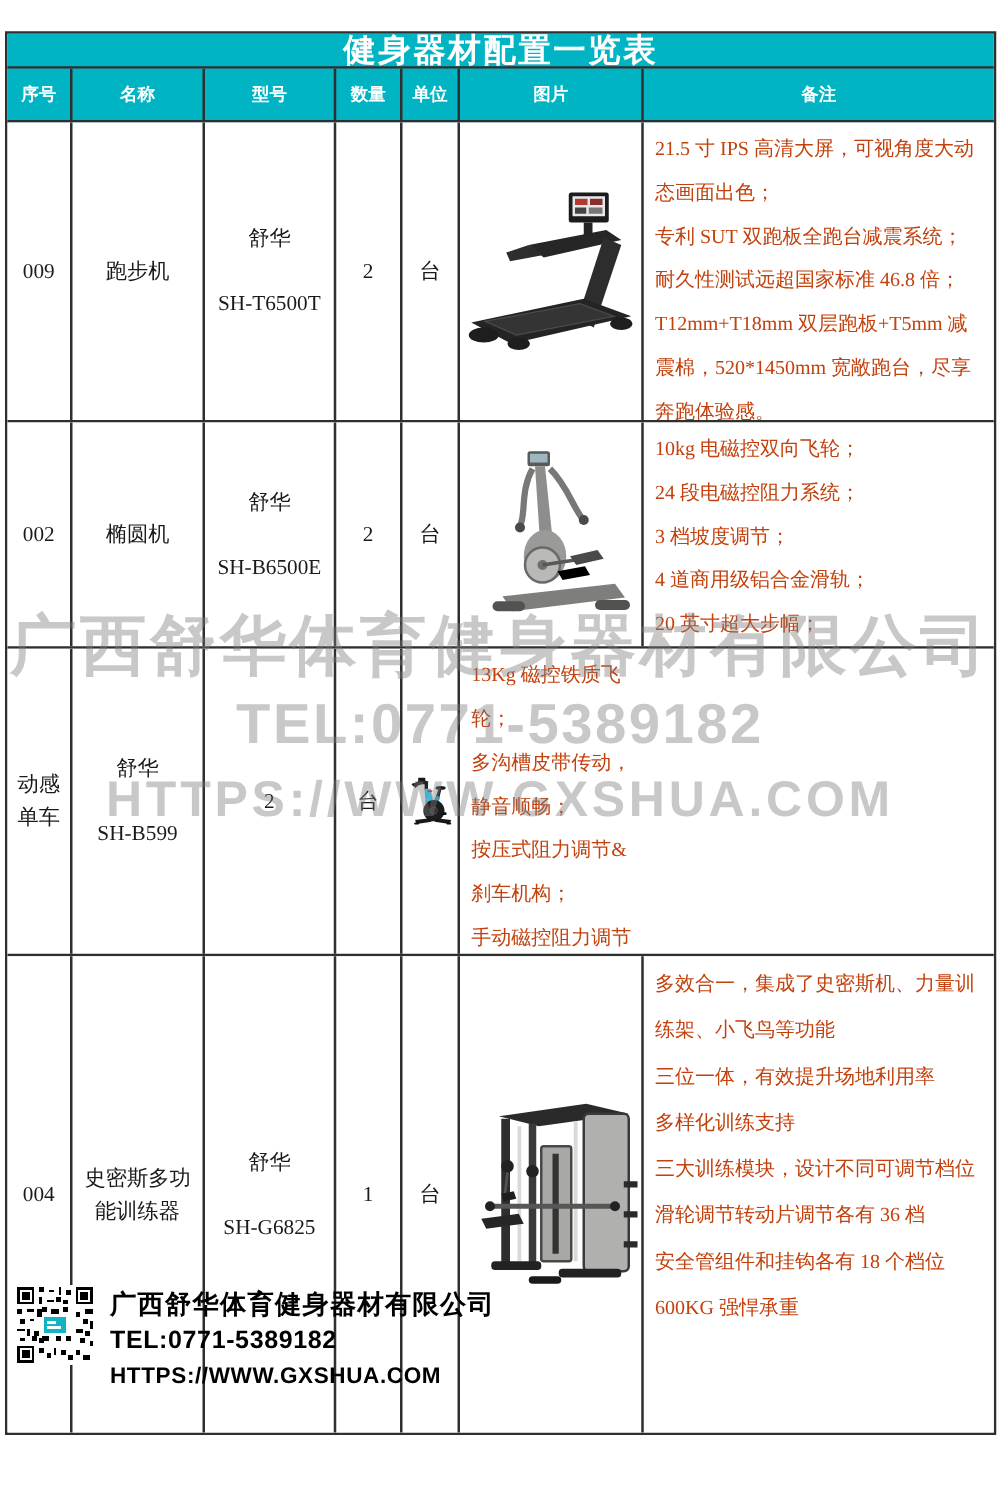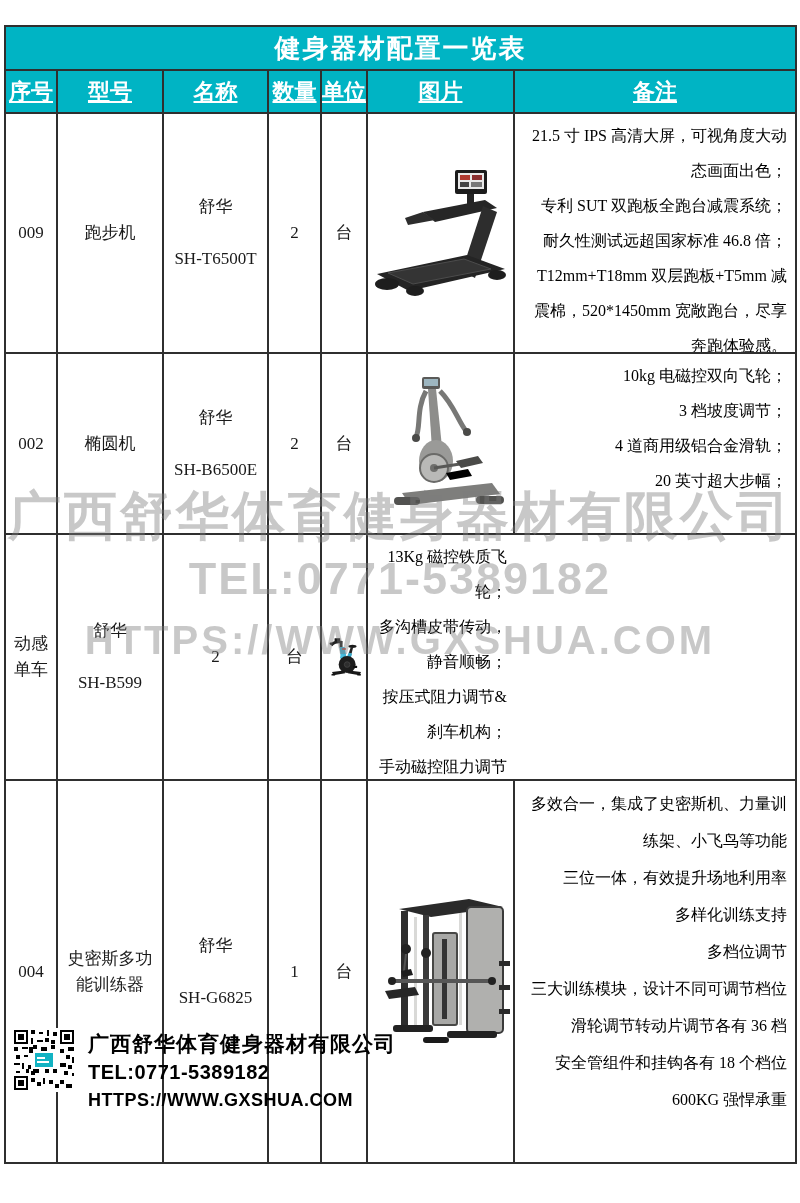--- a/index.html
+++ b/index.html
@@ -3,48 +3,48 @@
 <meta charset="utf-8">
 <style>
   * { margin:0; padding:0; box-sizing:border-box; }
   html,body { background:#ffffff; }
   body { font-family:"Liberation Serif","DejaVu Serif",serif; }
   .page { position:relative; width:800px; height:1203px; background:#fff; overflow:hidden; }
 
   .sheet { position:absolute; left:4px; top:25px; width:793px; border:2px solid #2f2f2f; z-index:1; }
 
   .title-bar {
-    height:44px; background:#00b4c4; border-bottom:2px solid #2f2f2f;
+    height:28px; background:#00b4c4; border-bottom:2px solid #2f2f2f;
     display:flex; align-items:center; justify-content:center;
     color:#fff; font-family:"Liberation Sans","DejaVu Sans",sans-serif;
     font-weight:bold; font-size:26px; letter-spacing:2px;
   }
 
   .grid-row { display:grid; grid-template-columns:52px 106px 105px 53px 46px 147px auto; }
   .header-row { height:43px; background:#00b4c4; border-bottom:2px solid #2f2f2f; }
   .header-row .cell {
     display:flex; align-items:center; justify-content:center;
     color:#fff; font-family:"Liberation Sans","DejaVu Sans",sans-serif;
-    font-weight:bold; font-size:22px;text-decoration:underline;
+    font-weight:bold; font-size:14px;
   }
   .cell { border-right:2px solid #2f2f2f; overflow:hidden; }
   .cell:last-child { border-right:none; }
 
   .data-row { border-bottom:2px solid #2f2f2f; background:#fff; }
   .data-row:last-child { border-bottom:none; }
   .row-1 { height:240px; } .row-2 { height:181px; } .row-3 { height:246px; } .row-4 { height:381px; }
 
   .c-center {
     display:flex; flex-direction:column; align-items:center; justify-content:center;
     font-size:17px; color:#1a1a1a; text-align:center; padding:0 5px; line-height:26px;
   }
   .model-cell .brand { margin-bottom:26px; }
   .img-cell { display:flex; align-items:center; justify-content:center; }
   .remark-cell { padding:4px 8px 0 9px; }
-  .remark-cell p { font-size:16px; line-height:35px; color:#000000; text-align:right; }
+  .remark-cell p { font-size:16px; line-height:35px; color:#c2410c; text-align:left; }
   .row-4 .remark-cell p { line-height:37px;font-family:Liberation Serif, serif; }
 
   .watermark {
     position:absolute; left:0; top:0; width:800px; height:1203px;
     z-index:2; pointer-events:none;
     font-family:"Liberation Sans","DejaVu Sans",sans-serif; font-weight:bold;
     color:rgba(125,125,125,0.42); text-align:center; white-space:nowrap;
   }
   .wm-1 { position:absolute; top:481px; left:0; width:800px; font-size:53px; letter-spacing:3px; }
   .wm-2 { position:absolute; top:553px; left:0; width:800px; font-size:45px; letter-spacing:2px; }
@@ -64,22 +64,22 @@
 <body>
 
 <div class="page">
 
   <div class="sheet">
 
     <div class="title-bar">健身器材配置一览表</div>
 
     <div class="grid-row header-row">
       <div class="cell">序号</div>
+      <div class="cell">名称</div>
       <div class="cell">型号</div>
-      <div class="cell">名称</div>
       <div class="cell">数量</div>
       <div class="cell">单位</div>
       <div class="cell">图片</div>
       <div class="cell">备注</div>
     </div>
 
     <div class="grid-row data-row row-1">
       <div class="cell c-center">009</div>
       <div class="cell c-center">跑步机</div>
       <div class="cell c-center model-cell">
@@ -139,20 +139,21 @@
           <line x1="58" y1="99" x2="84" y2="95" stroke="#585856" stroke-width="3"></line>
           <polygon points="80,92 102,87 107,94 85,99" fill="#4a4a48"></polygon>
           <polygon points="70,104 92,100 96,107 74,111" fill="#56565{4}"></polygon>
           <polygon points="26,124 116,114 124,125 34,136" fill="#7e7e7c"></polygon>
           <rect x="100" y="127" width="28" height="8" rx="4" fill="#525250"></rect>
           <rect x="18" y="128" width="26" height="8" rx="4" fill="#525250"></rect>
         </svg>
       </div>
       <div class="cell remark-cell">
         <p>10kg 电磁控双向飞轮；</p>
+        <p>24 段电磁控阻力系统；</p>
         <p>3 档坡度调节；</p>
         <p>4 道商用级铝合金滑轨；</p>
         <p>20 英寸超大步幅；</p>
       </div>
     </div>
 
     <div class="grid-row data-row row-3">
       <div class="cell c-center">动感单车</div>
       <div class="cell c-center model-cell">
         <div class="brand">舒华</div>
@@ -222,21 +223,20 @@
           <polygon points="14,104 44,100 48,108 18,112" fill="#262626"></polygon>
           <rect x="22" y="138" width="40" height="7" rx="3" fill="#222"></rect>
           <rect x="76" y="144" width="50" height="7" rx="3" fill="#222"></rect>
           <rect x="52" y="150" width="26" height="6" rx="3" fill="#1a1a1a"></rect>
         </svg>
       </div>
       <div class="cell remark-cell">
         <p>多效合一，集成了史密斯机、力量训练架、小飞鸟等功能</p>
         <p>三位一体，有效提升场地利用率</p>
         <p>多样化训练支持</p>
-        <p>多档位调节</p>
         <p>三大训练模块，设计不同可调节档位</p>
         <p>滑轮调节转动片调节各有 36 档</p>
         <p>安全管组件和挂钩各有 18 个档位</p>
         <p>600KG 强悍承重</p>
       </div>
     </div>
 
   </div>
 
   <div class="watermark">

